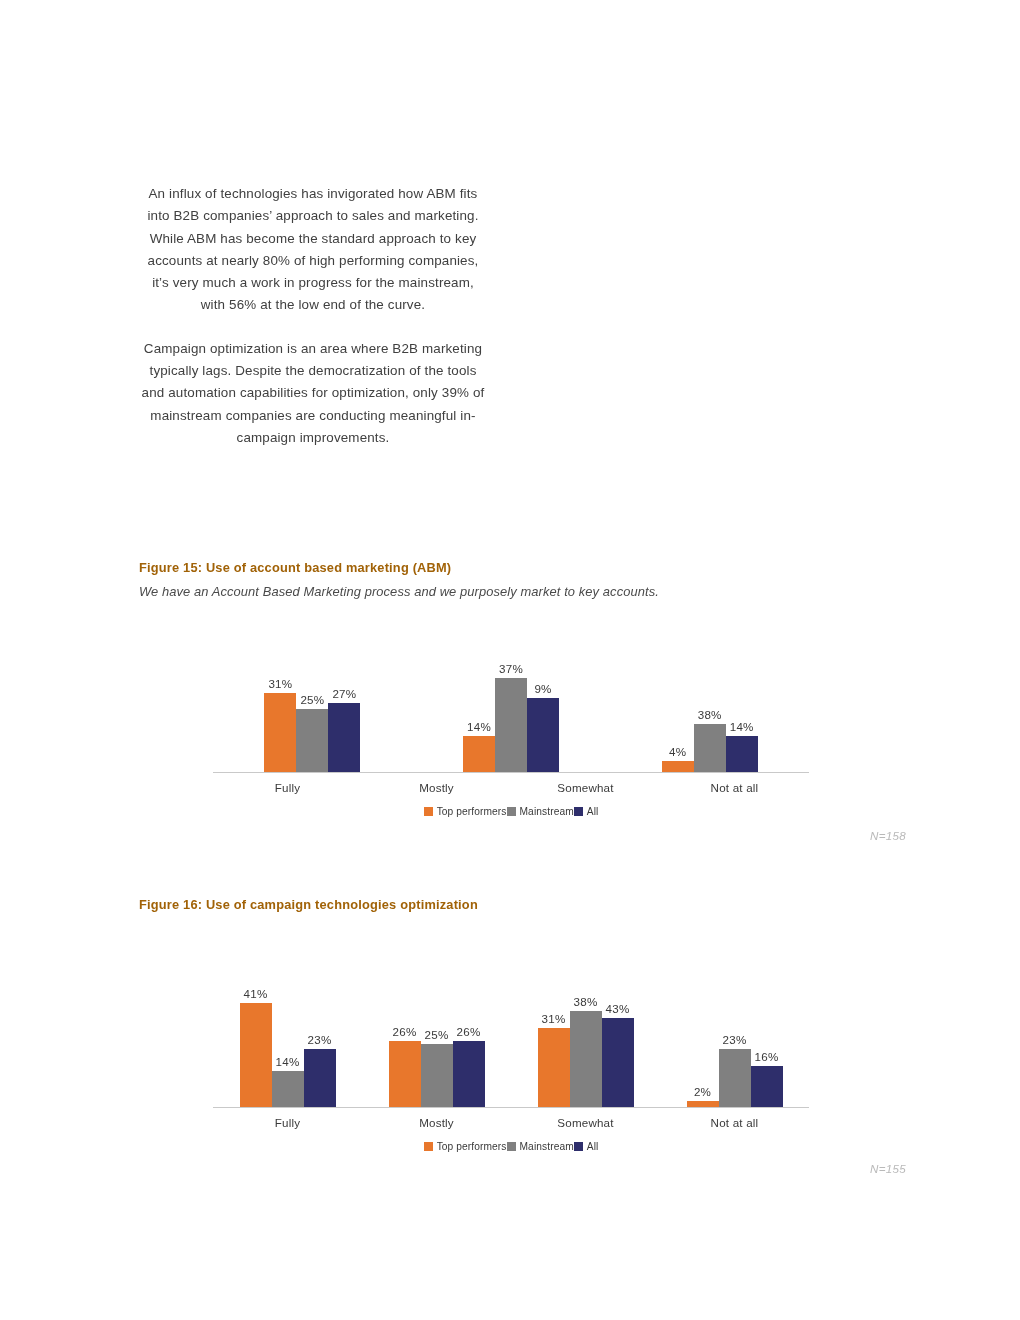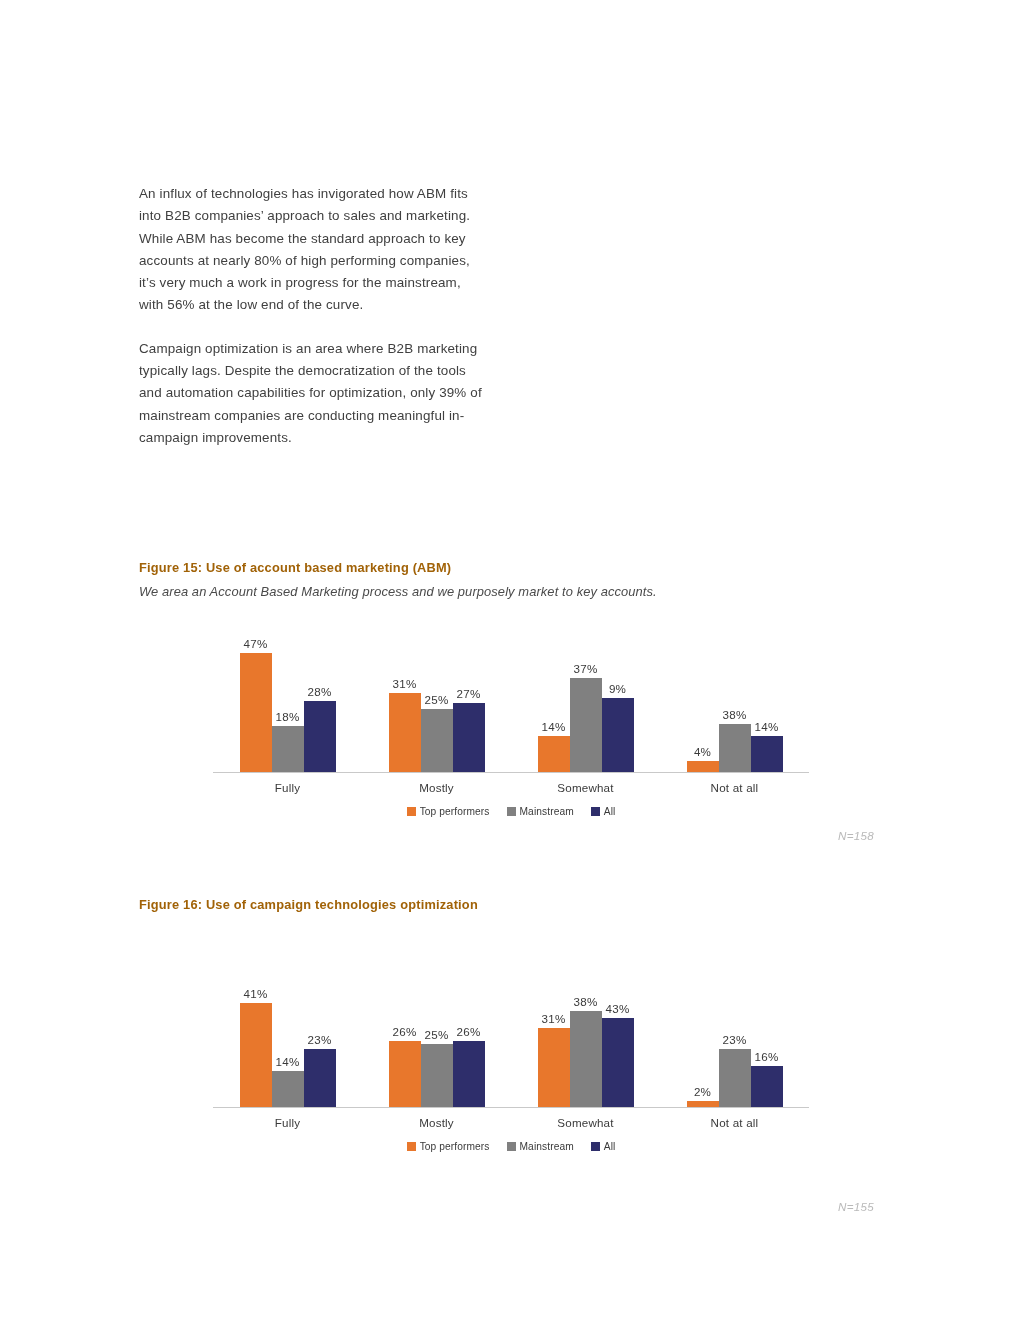--- a/index.html
+++ b/index.html
@@ -6,21 +6,21 @@
   body{
     width:1020px;height:1320px;position:relative;
     font-family:"Liberation Sans","DejaVu Sans",sans-serif;
     color:#3b3b3b;-webkit-font-smoothing:antialiased;
   }
   .page{position:absolute;inset:0;}
 
   
   .body-col{
     position:absolute;left:139px;top:183px;width:348px;
-    font-size:13.4px;line-height:22.3px;color:#404040;letter-spacing:.15px;
+    font-size:13.4px;line-height:22.3px;color:#404040;letter-spacing:.15px;text-align:center;
   }
   .body-col p{margin:0 0 21px 0;}
 
   
   .pullquote{
     position:absolute;left:527px;top:320px;width:362px;
     color:#E0703A;font-weight:bold;font-size:19.4px;line-height:25.6px;
     letter-spacing:-.1px;
   }
 
@@ -29,20 +29,21 @@
     position:absolute;left:139px;font-weight:bold;font-size:12.8px;
     color:#a16207;letter-spacing:.2px;
   }
   .fig-sub{
     position:absolute;left:139px;font-style:italic;font-size:12.9px;
     color:#4a4a4a;letter-spacing:.1px;
   }
   .nlabel{
     position:absolute;font-style:italic;font-size:11.6px;color:#b9b9b9;
     letter-spacing:.3px;
+    margin-left:32px;
   }
 
   
   .chart{position:absolute;left:213px;width:596px;}
   .plot{position:relative;height:148px;}
   .axis-line{
     position:absolute;left:0;right:0;bottom:0;height:1.5px;background:#c9c9c9;
   }
   .groups{
     position:absolute;left:0;right:0;bottom:1.5px;top:0;
@@ -63,58 +64,44 @@
   .bar{width:32px;}
   .cat-row{
     position:absolute;left:0;right:0;display:flex;justify-content:center;
   }
   .cat{
     flex:1 1 0;text-align:center;font-size:11.6px;color:#3a3a3a;
     letter-spacing:.2px;
   }
   .legend{
     position:absolute;left:0;right:0;display:flex;justify-content:center;
-    gap:17px;font-size:10.2px;color:#3a3a3a;letter-spacing:.1px;
+    font-size:10.2px;color:#3a3a3a;letter-spacing:.1px;
   }
   .legend-item{display:flex;align-items:center;gap:4px;}
   .swatch{width:9px;height:9px;display:inline-block;}
 
   
   .footer{position:absolute;left:0;right:0;top:1222px;height:60px;}
 </style>
 </head>
 <body>
 
 <div class="page">
 
   <div class="body-col">
     <p>An influx of technologies has invigorated how ABM fits into B2B companies’ approach to sales and marketing. While ABM has become the standard approach to key accounts at nearly 80% of high performing companies, it’s very much a work in progress for the mainstream, with 56% at the low end of the curve.</p>
     <p>Campaign optimization is an area where B2B marketing typically lags. Despite the democratization of the tools and automation capabilities for optimization, only 39% of mainstream companies are conducting meaningful in-campaign improvements.</p>
   </div>
 
 
   <div class="fig-title" style="top:560px">Figure 15: Use of account based marketing (ABM)</div>
-  <div class="fig-sub" style="top:584px">We area an Account Based Marketing process and we purposely market to key accounts.</div>
+  <div class="fig-sub" style="top:584px">We have an Account Based Marketing process and we purposely market to key accounts.</div>
   <div class="chart" id="chart-0" style="top:625px">
       <div class="plot">
         <div class="groups">
-          <div class="group">
-            <div class="bar-wrap">
-              <div class="bar-val">47%</div>
-              <div class="bar" style="background: rgb(232, 119, 44); height: 118.44px;"></div>
-            </div>
-            <div class="bar-wrap">
-              <div class="bar-val">18%</div>
-              <div class="bar" style="background: rgb(128, 128, 128); height: 45.36px;"></div>
-            </div>
-            <div class="bar-wrap">
-              <div class="bar-val">28%</div>
-              <div class="bar" style="background: rgb(46, 46, 107); height: 70.56px;"></div>
-            </div>
-          </div>
           <div class="group">
             <div class="bar-wrap">
               <div class="bar-val">31%</div>
               <div class="bar" style="background: rgb(232, 119, 44); height: 78.12px;"></div>
             </div>
             <div class="bar-wrap">
               <div class="bar-val">25%</div>
               <div class="bar" style="background: rgb(128, 128, 128); height: 63px;"></div>
             </div>
             <div class="bar-wrap">
@@ -253,21 +240,21 @@
         <div class="legend-item">
           <span class="swatch" style="background: rgb(128, 128, 128);"></span>
           <span>Mainstream</span>
         </div>
         <div class="legend-item">
           <span class="swatch" style="background: rgb(46, 46, 107);"></span>
           <span>All</span>
         </div>
       </div>
     </div>
-  <div class="nlabel" style="left:838px;top:1200px">N=155</div>
+  <div class="nlabel" style="left:838px;top:1162px">N=155</div>
 
   <div class="footer">
     
     
     
     
   </div>
 
 </div>
 

